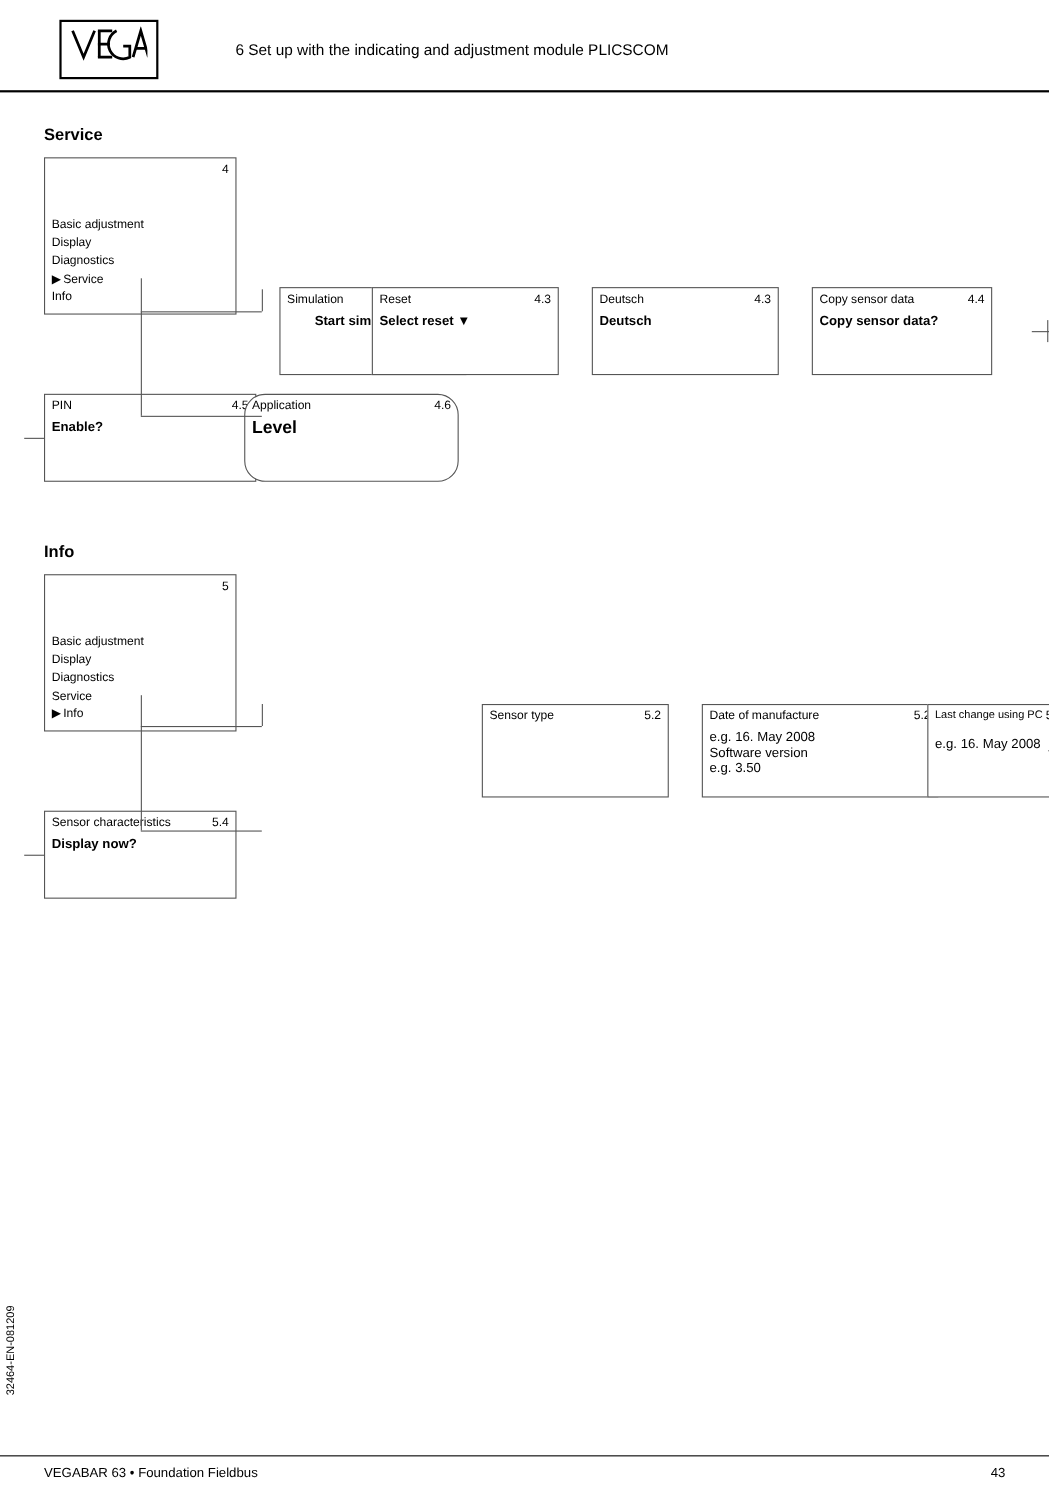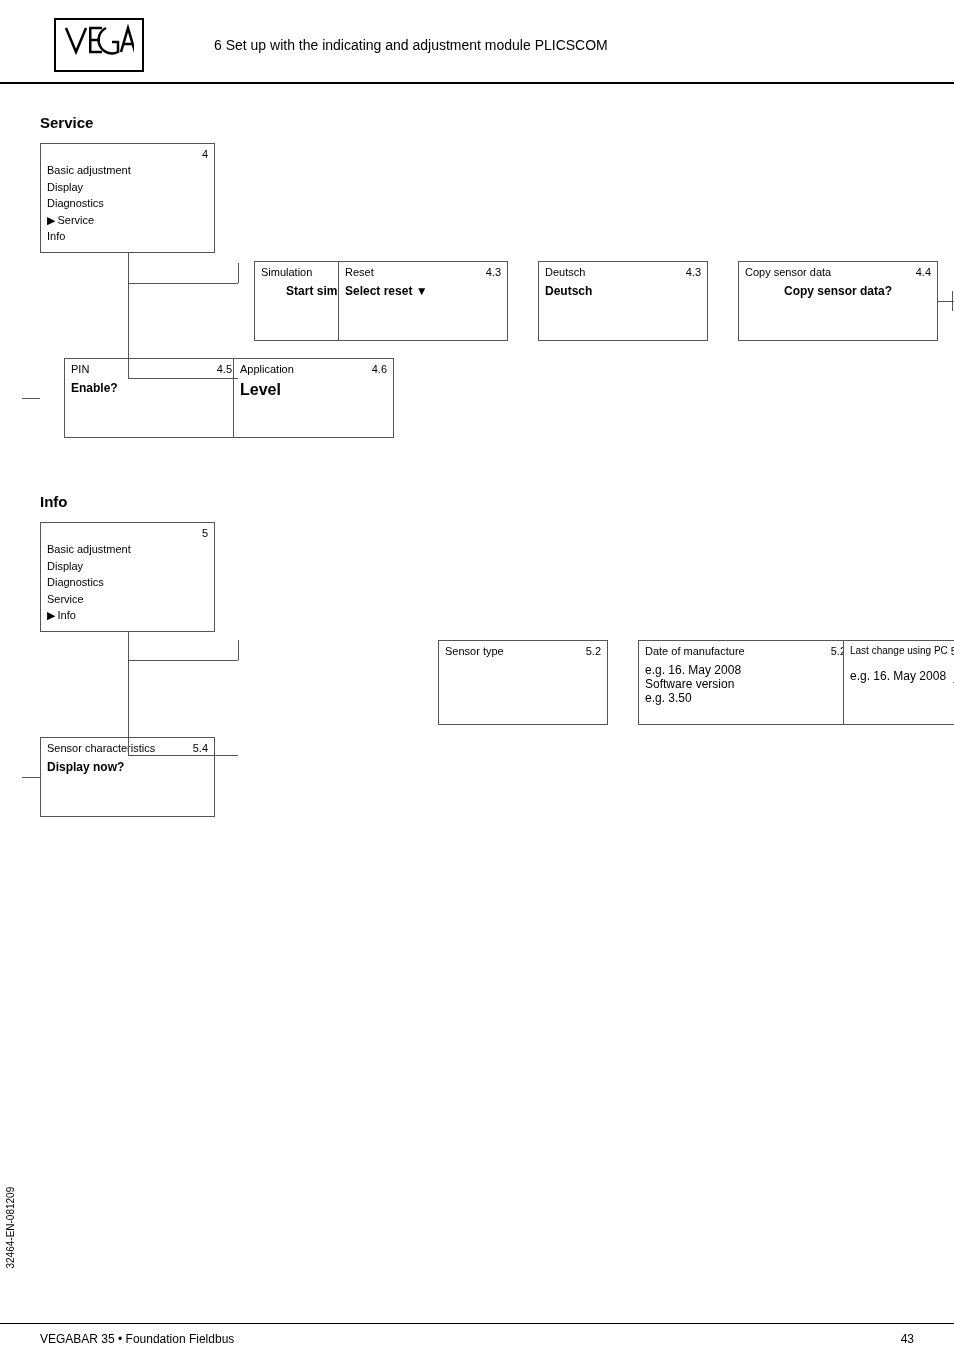--- a/index.html
+++ b/index.html
@@ -70,20 +70,21 @@
     .menu-box .menu-title-row {
       display: flex;
       justify-content: space-between;
       padding: 4px 6px 2px 6px;
       font-size: 11px;
     }
     .menu-box .menu-items {
       padding: 0 6px 6px 6px;
       font-size: 11px;
       line-height: 1.5;
+      margin-top: 34px;
     }
     .menu-box .menu-content {
       padding: 4px 6px 8px 6px;
     }
     .menu-box .menu-value {
       font-weight: bold;
       font-size: 12px;
     }
 
     
@@ -213,46 +214,46 @@
     <div class="menu-box" style="left:498px; top:118px; width:170px; min-height:80px;">
       <div class="menu-title-row">
         <span>Deutsch</span>
         <span>4.3</span>
       </div>
       <div class="menu-content">
         <div class="menu-value">Deutsch</div>
       </div>
     </div>
 
-    <div class="menu-box" style="left:698px; top:118px; width:200px; min-height:80px;text-align:center;">
+    <div class="menu-box" style="left:698px; top:118px; width:164px; min-height:80px;">
       <div class="menu-title-row">
         <span>Copy sensor data</span>
         <span>4.4</span>
       </div>
       <div class="menu-content">
         <div class="menu-value">Copy sensor data?</div>
       </div>
     </div>
 
     <div class="connector-h" style="left:898px; top:158px; width:20px;"></div>
     <div style="position:absolute; left:898px; top:148px; width:15px; height:20px; border-right:1px solid #555;"></div>
 
-    <div class="menu-box" style="left:0px; top:215px; width:175px; min-height:80px;margin-left:24px;">
+    <div class="menu-box" style="left:0px; top:215px; width:193px; min-height:80px;">
       <div class="menu-title-row">
         <span>PIN</span>
         <span>4.5</span>
       </div>
       <div class="menu-content">
         <div class="menu-value">Enable?</div>
       </div>
     </div>
 
     <div style="position:absolute; left:-18px; top:255px; width:18px; height:1px; background:#555;"></div>
 
-    <div class="menu-box" style="left:193px; top:215px; width:161px; min-height:80px;">
+    <div class="menu-box" style="left:182px; top:215px; width:195px; min-height:80px;border-radius:19px;">
       <div class="menu-title-row">
         <span>Application</span>
         <span>4.6</span>
       </div>
       <div class="menu-content">
         <div style="font-size:16px;font-weight:bold;">Level</div>
       </div>
     </div>
 
     <div class="connector-v" style="left:88px; top:140px; height:95px;"></div>
@@ -332,15 +333,15 @@
     <div class="connector-v" style="left:88px; top:138px; height:95px;"></div>
     <div class="connector-h" style="left:88px; top:233px; width:110px;"></div>
 
   </div>
 
 </div>
 
 <div class="sidebar-text">32464-EN-081209</div>
 
 <div class="page-footer">
-  <span>VEGABAR 35 • Foundation Fieldbus</span>
+  <span>VEGABAR 63 • Foundation Fieldbus</span>
   <span>43</span>
 </div>
 
 </body></html>

